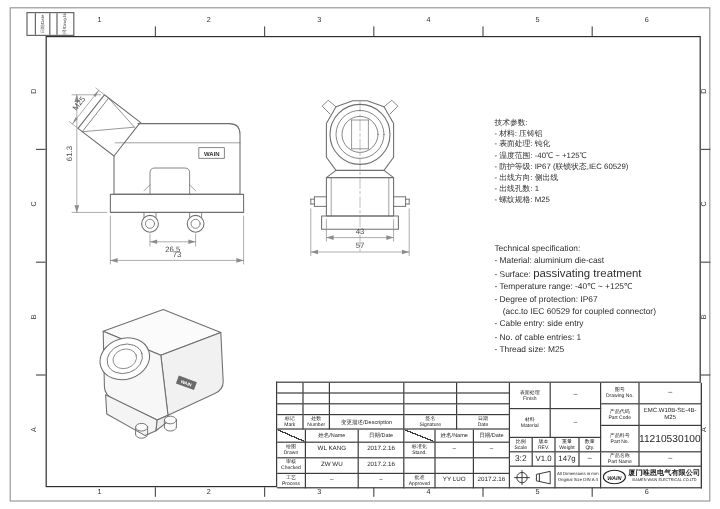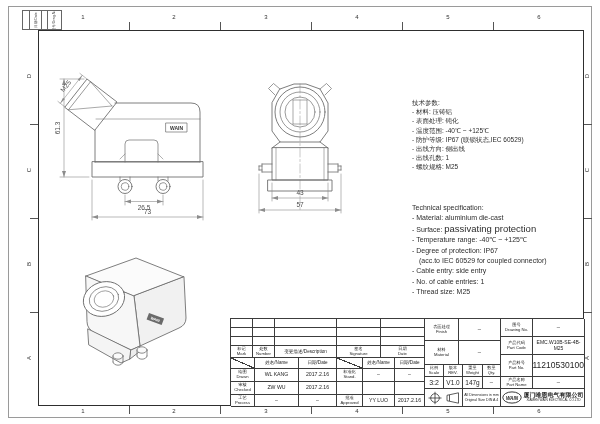--- a/index.html
+++ b/index.html
@@ -194,21 +194,21 @@
     <div>- 温度范围: -40℃ ~ +125℃</div>
     <div>- 防护等级: IP67 (联锁状态,IEC 60529)</div>
     <div>- 出线方向: 侧出线</div>
     <div>- 出线孔数: 1</div>
     <div>- 螺纹规格: M25</div>
   </div>
 
   <div class="abs spec spec-en" style="left:412px;top:203px;width:175px;">
     <div>Technical specification:</div>
     <div>- Material: aluminium die-cast</div>
-    <div><span>- Surface: </span><span class="big">passivating protection</span></div>
+    <div><span>- Surface: </span><span class="big">passivating treatment</span></div>
     <div>- Temperature range: -40℃ ~ +125℃</div>
     <div>- Degree of protection: IP67</div>
     <div style="padding-left:7px;">(acc.to IEC 60529 for coupled connector)</div>
     <div>- Cable entry: side entry</div>
     <div>- No. of cable entries: 1</div>
     <div>- Thread size: M25</div>
   </div>
 
   <div class="abs tb" style="left:230px;top:318px;width:354px;height:88px;">
 

